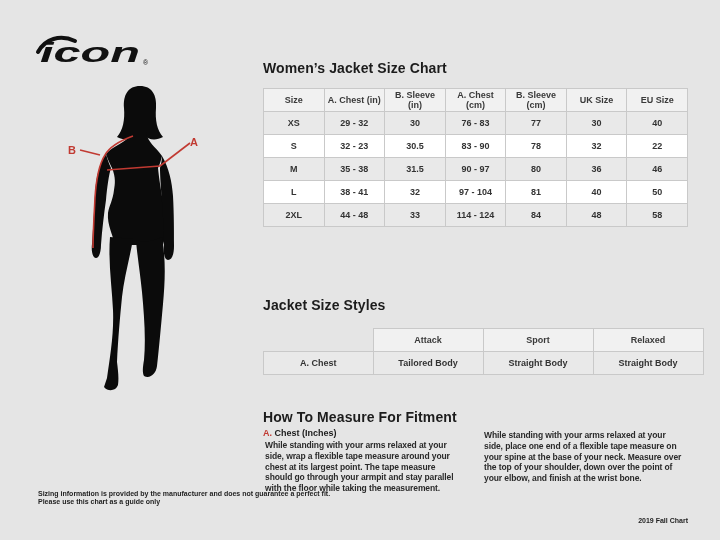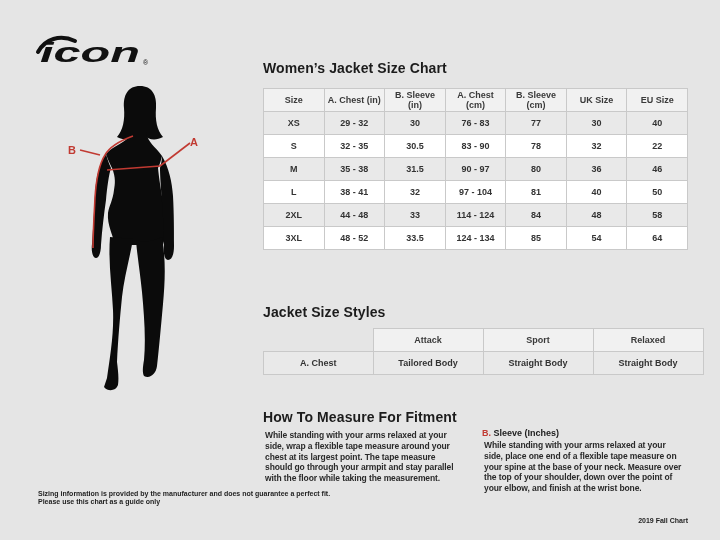--- a/index.html
+++ b/index.html
@@ -9,21 +9,21 @@
   
   .logo{position:absolute;left:35px;top:33px;width:118px;height:34px;}
 
   
   .figure{position:absolute;left:60px;top:82px;width:160px;height:320px;}
 
   
   .right-col{position:absolute;left:263px;top:60px;width:425px;}
   .sec-title{position:absolute;left:0;margin:0;font-size:14px;font-weight:bold;color:#1c1c1c;letter-spacing:.1px;}
   .t-size-title{top:0;}
-  .t-styles-title{top:244px;}
+  .t-styles-title{top:237px;}
   .t-measure-title{top:349px;}
 
   table{border-collapse:collapse;table-layout:fixed;position:absolute;left:0;width:425px;}
   .size-table{top:28px;}
   .styles-table{top:268px;border-radius:24px;}
   th,td{border:1px solid #c9c9c9;height:22px;text-align:center;vertical-align:middle;
         font-size:9px;font-weight:bold;color:#333;padding:0 2px;overflow:hidden;}
   th{background:#f1f1f1;color:#3a3a3a;}
   tbody tr:nth-child(odd) td{background:#e9e9e9;}
   tbody tr:nth-child(even) td{background:#ffffff;}
@@ -140,21 +140,21 @@
             <td>XS</td>
             <td>29 - 32</td>
             <td>30</td>
             <td>76 - 83</td>
             <td>77</td>
             <td>30</td>
             <td>40</td>
           </tr>
           <tr>
             <td>S</td>
-            <td>32 - 35</td>
+            <td>32 - 23</td>
             <td>30.5</td>
             <td>83 - 90</td>
             <td>78</td>
             <td>32</td>
             <td>22</td>
           </tr>
           <tr>
             <td>M</td>
             <td>35 - 38</td>
             <td>31.5</td>
@@ -174,29 +174,20 @@
           </tr>
           <tr>
             <td>2XL</td>
             <td>44 - 48</td>
             <td>33</td>
             <td>114 - 124</td>
             <td>84</td>
             <td>48</td>
             <td>58</td>
           </tr>
-          <tr>
-            <td>3XL</td>
-            <td>48 - 52</td>
-            <td>33.5</td>
-            <td>124 - 134</td>
-            <td>85</td>
-            <td>54</td>
-            <td>64</td>
-          </tr>
         </tbody>
       </table>
 
     <h2 class="sec-title t-styles-title">Jacket Size Styles</h2>
 
     <table class="styles-table">
         <thead>
           <tr>
             <th class="blank"></th>
             <th>Attack</th>
@@ -211,27 +202,27 @@
             <td>Straight Body</td>
             <td>Straight Body</td>
           </tr>
         </tbody>
       </table>
 
     <h2 class="sec-title t-measure-title">How To Measure For Fitment</h2>
 
     <div class="measure-cols">
       <div class="measure-col-a">
+        <p class="measure-head">
+          <span class="red">A.</span>
+          <span>Chest (Inches)</span>
+        </p>
         <p class="measure-body">While standing with your arms relaxed at your side, wrap a flexible tape measure around your chest at its largest point. The tape measure should go through your armpit and stay parallel with the floor while taking the measurement.</p>
       </div>
       <div class="measure-col-b">
-        <p class="measure-head">
-          <span class="red">B.</span>
-          <span>Sleeve (Inches)</span>
-        </p>
         <p class="measure-body">While standing with your arms relaxed at your side, place one end of a flexible tape measure on your spine at the base of your neck. Measure over the top of your shoulder, down over the point of your elbow, and finish at the wrist bone.</p>
       </div>
     </div>
   </div>
 
   <div class="disclaimer">
     <span style="display:block">Sizing information is provided by the manufacturer and does not guarantee a perfect fit.</span>
     <span style="display:block">Please use this chart as a guide only</span>
   </div>
   <div class="edition">2019 Fall Chart</div>

